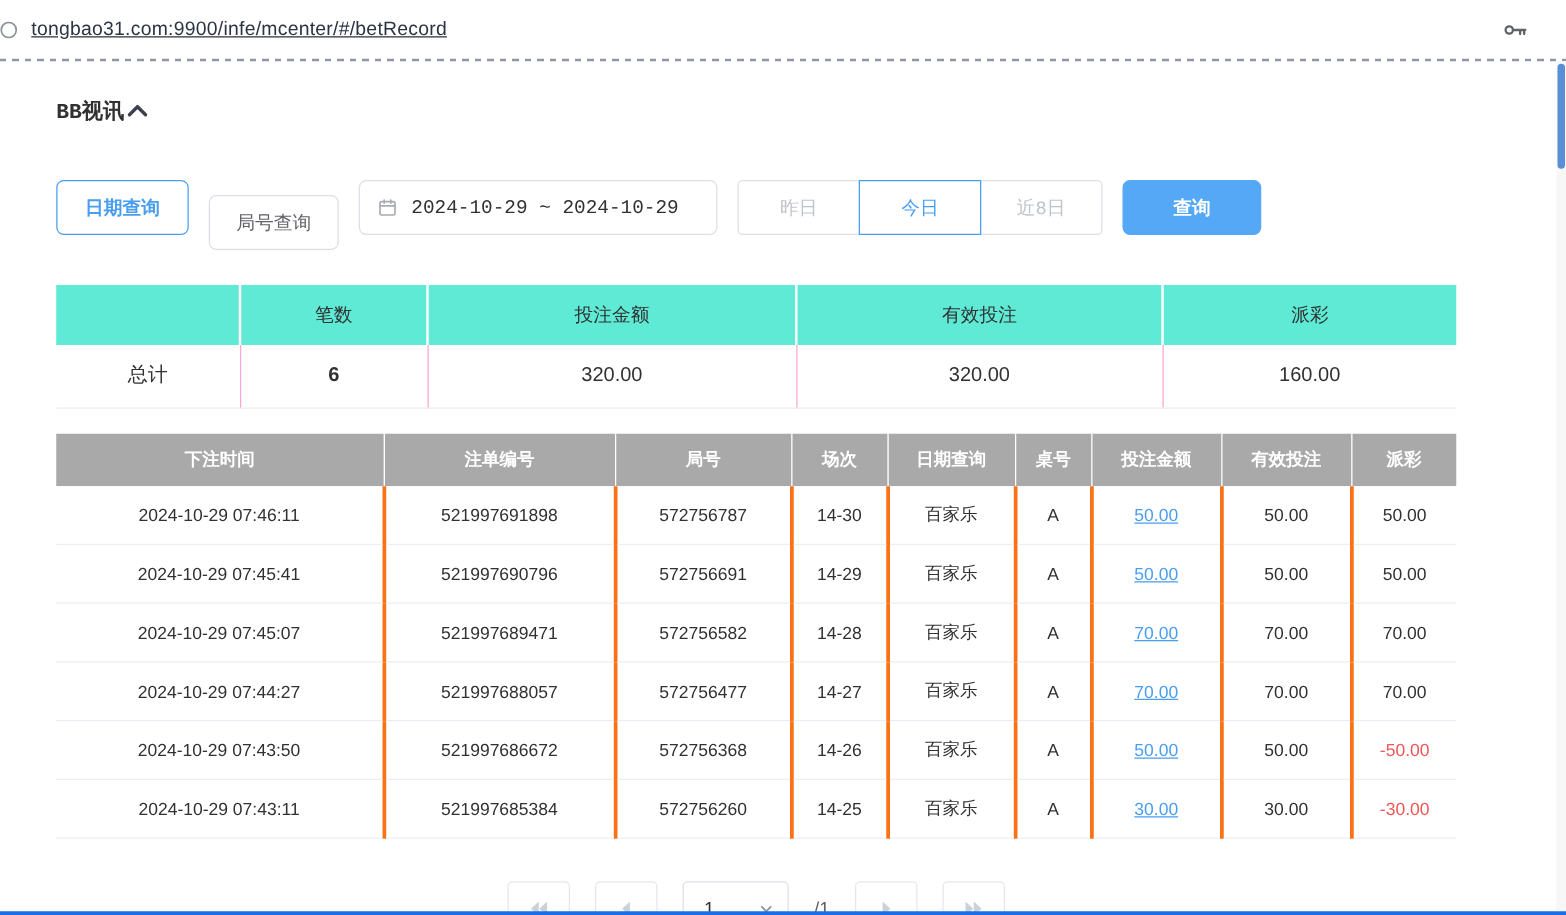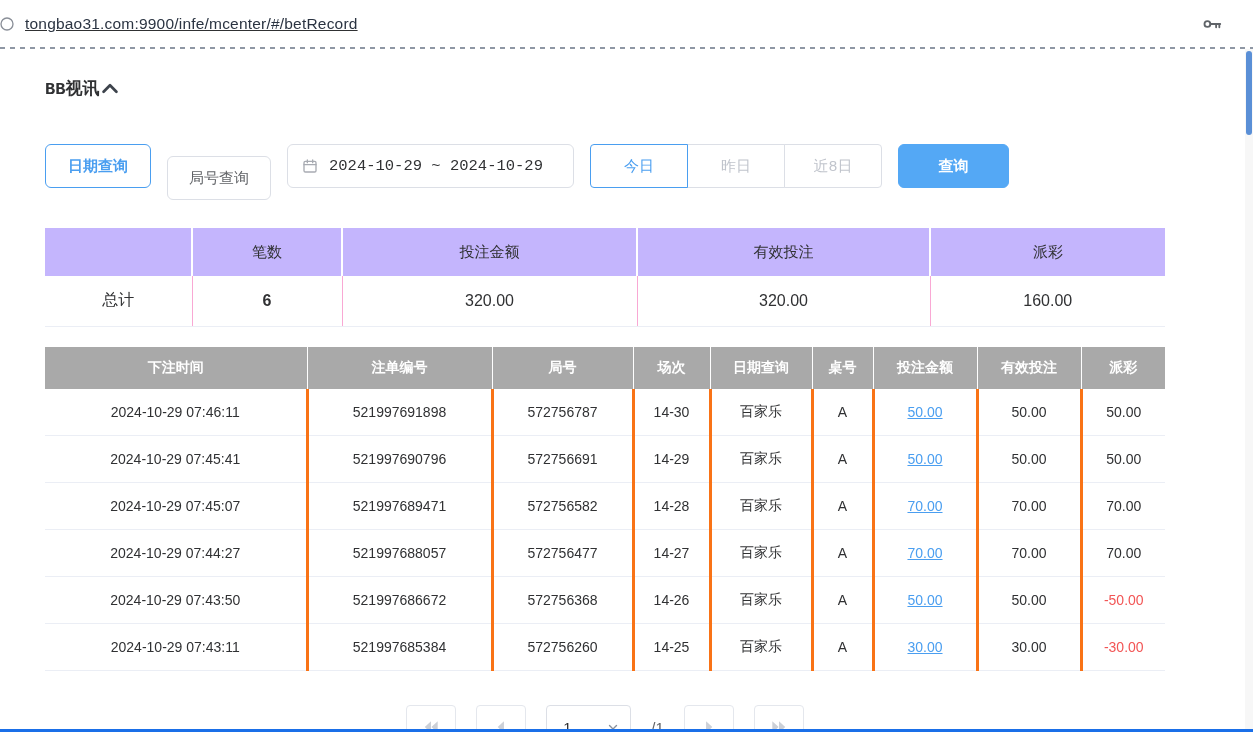--- a/index.html
+++ b/index.html
@@ -30,21 +30,21 @@
   .quick-group { display:flex; }
   .quick-group .btn { width:98px; border-radius:0; margin-left:-1px; color:#c0c4cc; }
   .quick-group .btn:first-child { margin-left:0; border-radius:4px 0 0 4px; }
   .quick-group .btn:last-child { border-radius:0 4px 4px 0; }
   .quick-group .btn.active { border-color:var(--link-blue,#4a9ef0); color:var(--link-blue,#4a9ef0); z-index:1; }
   .btn-search { width:111px; background:var(--accent-blue,#54a8f5); border-color:var(--accent-blue,#54a8f5); color:#fff; font-weight:bold; }
 
   
   table { border-collapse:collapse; table-layout:fixed; width:1120px; }
   .summary-table { margin-top:28px; }
-  .summary-table th { height:48px; background:#c4b5fd; font-size:15px; font-weight:normal; color:#303133; text-align:center; border-right:2px solid #fff; }
+  .summary-table th { height:48px; background:#5eead4; font-size:15px; font-weight:normal; color:#303133; text-align:center; border-right:2px solid #fff; }
   .summary-table th:last-child { border-right:none; }
   .summary-table td { height:50px; font-size:16px; color:#303133; text-align:center; border-bottom:1px solid #ebeef5; border-right:1px solid #f9a8d4; background:#fff; }
   .summary-table td:last-child { border-right:none; }
   .summary-table td.count { font-weight:bold; }
 
   
   .records-table { margin-top:20px; }
   .records-table th { height:42px; background:var(--table-header-gray,#a9a9a9); color:#fff; font-size:14px; font-weight:bold; text-align:center; border-right:1px solid #fff; }
   .records-table th:last-child { border-right:none; }
   .records-table td { height:47px; font-size:14px; color:#303133; text-align:center; border-bottom:1px solid #ebeef5; border-right:3px solid #f97316; background:#fff; }
@@ -104,22 +104,22 @@
           <svg width="16" height="16" viewBox="0 0 24 24" fill="none" stroke="#a8abb2" stroke-width="2" stroke-linecap="round">
               <rect x="3" y="5" width="18" height="16" rx="2"></rect>
               <line x1="3" y1="10" x2="21" y2="10"></line>
               <line x1="8" y1="3" x2="8" y2="7"></line>
               <line x1="16" y1="3" x2="16" y2="7"></line>
             </svg>
         </span>
         <span class="value">2024-10-29 ~ 2024-10-29</span>
       </div>
       <div class="quick-group">
+        <button class="btn">昨日</button>
         <button class="btn active">今日</button>
-        <button class="btn">昨日</button>
         <button class="btn">近8日</button>
       </div>
       <button class="btn btn-search">查询</button>
     </div>
 
     <table class="summary-table">
       <colgroup>
           <col style="width:147px">
           <col style="width:150px">
           <col style="width:295px">

